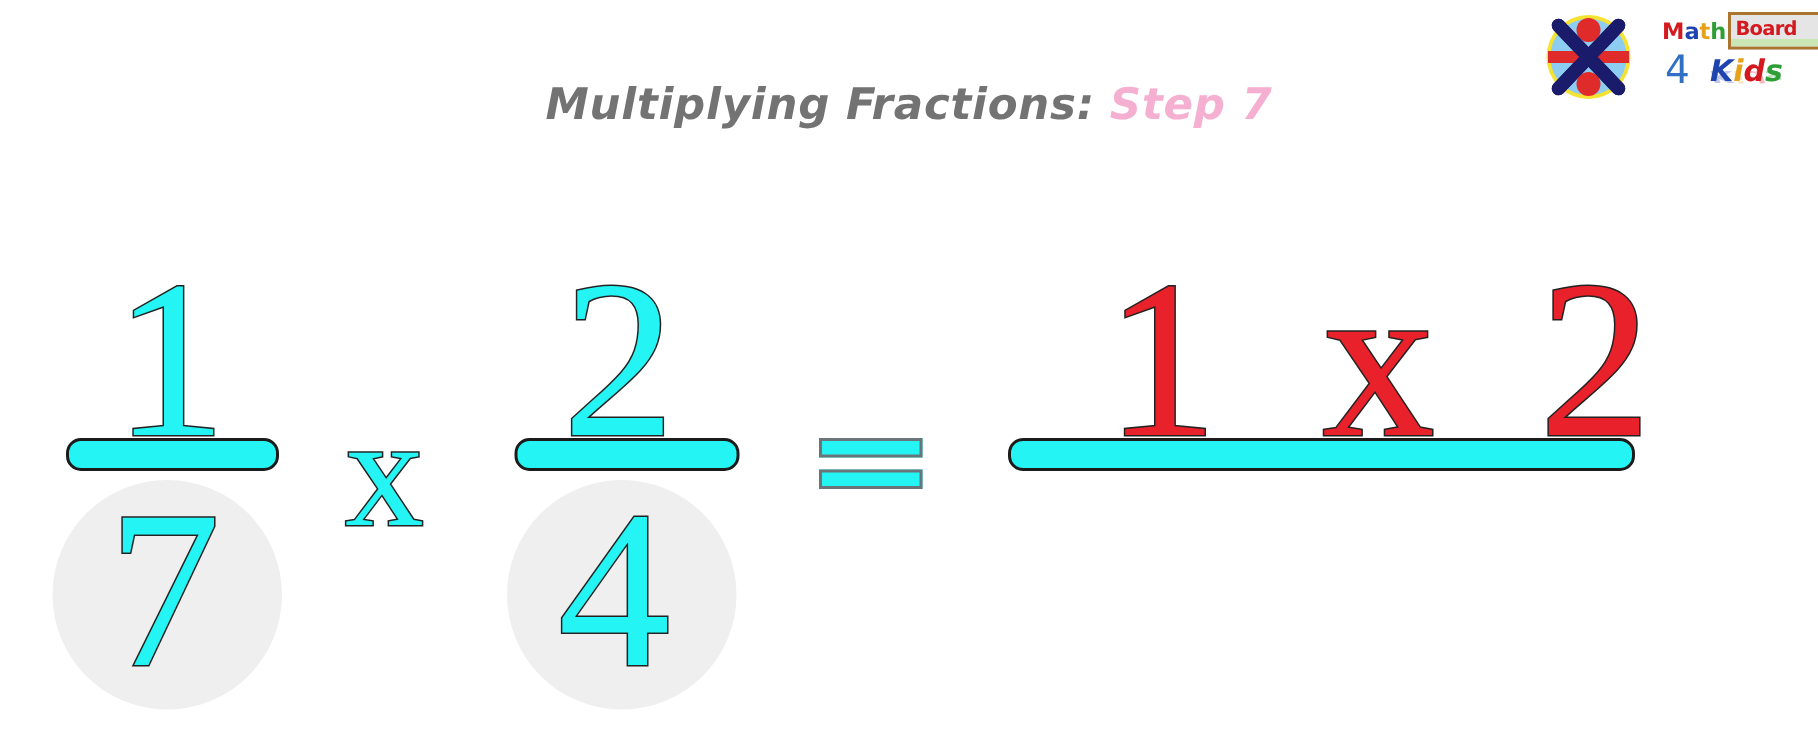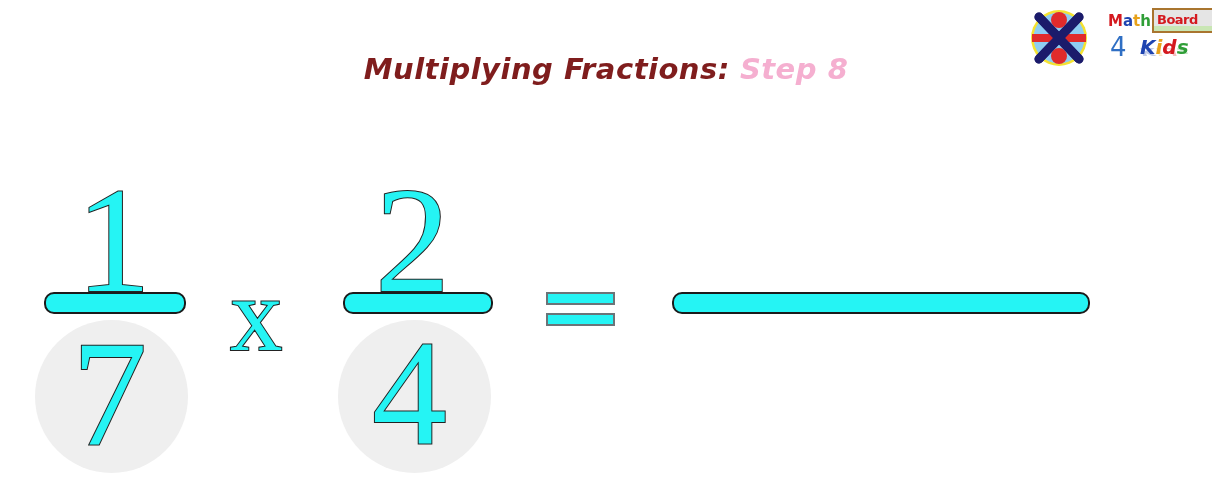--- a/index.html
+++ b/index.html
@@ -24,21 +24,21 @@
     text-align: center;
     white-space: nowrap;
   }
   .title-main, .title-step {
     font-family: "DejaVu Sans", sans-serif;
     font-size: 29px;
     font-weight: bold;
     font-style: italic;
     letter-spacing: 0.5px;
   }
-  .title-main { color: #7f1d1d; }
+  .title-main { color: #737373; }
   .title-step { color: #f5afd0; margin-left: 10px; }
 
   
   #logo {
     position: absolute;
     left: 1028px;
     top: 6px;
     width: 178px;
     height: 64px;
   }
@@ -188,21 +188,21 @@
     position: absolute;
     background: #25f4f4;
     border: 2px solid #6b7478;
     box-sizing: border-box;
   }
 </style>
 </head>
 <body>
 
 <div id="title-bar">
-  <span class="title-main">Multiplying Fractions:</span><span class="title-step">Step 8</span>
+  <span class="title-main">Multiplying Fractions:</span><span class="title-step">Step 7</span>
 </div>
 
 <div id="logo">
 
   <div id="logo-mark">
     <svg width="62" height="60" viewBox="0 0 62 60" xmlns="http://www.w3.org/2000/svg">
       <circle cx="31" cy="30" r="28" fill="#f5e231"></circle>
       <circle cx="31" cy="30" r="25.5" fill="#8ecdf2"></circle>
       <line x1="11" y1="9" x2="51" y2="51" stroke="#1b1b6b" stroke-width="9" stroke-linecap="round"></line>
       <line x1="51" y1="9" x2="11" y2="51" stroke="#1b1b6b" stroke-width="9" stroke-linecap="round"></line>
@@ -248,15 +248,16 @@
 
   <div class="num num-cyan" style="left:375px; top:165px; font-size:150px;">2</div>
   <div class="frac-bar" style="left:343px; top:292px; width:150px; height:22px;"></div>
   <div class="num num-cyan" style="left:372px; top:318px; font-size:150px;">4</div>
 
   <div>
     <div class="eq-bar" style="left:546px; top:292px; width:69px; height:13px;"></div>
     <div class="eq-bar" style="left:546px; top:313px; width:69px; height:13px;"></div>
   </div>
 
+  <div class="num num-red" style="left:737px; top:165px; font-size:150px; letter-spacing:16px;">1 x 2</div>
   <div class="frac-bar" style="left:672px; top:292px; width:418px; height:22px;"></div>
 
 </div>
 
 </body></html>

